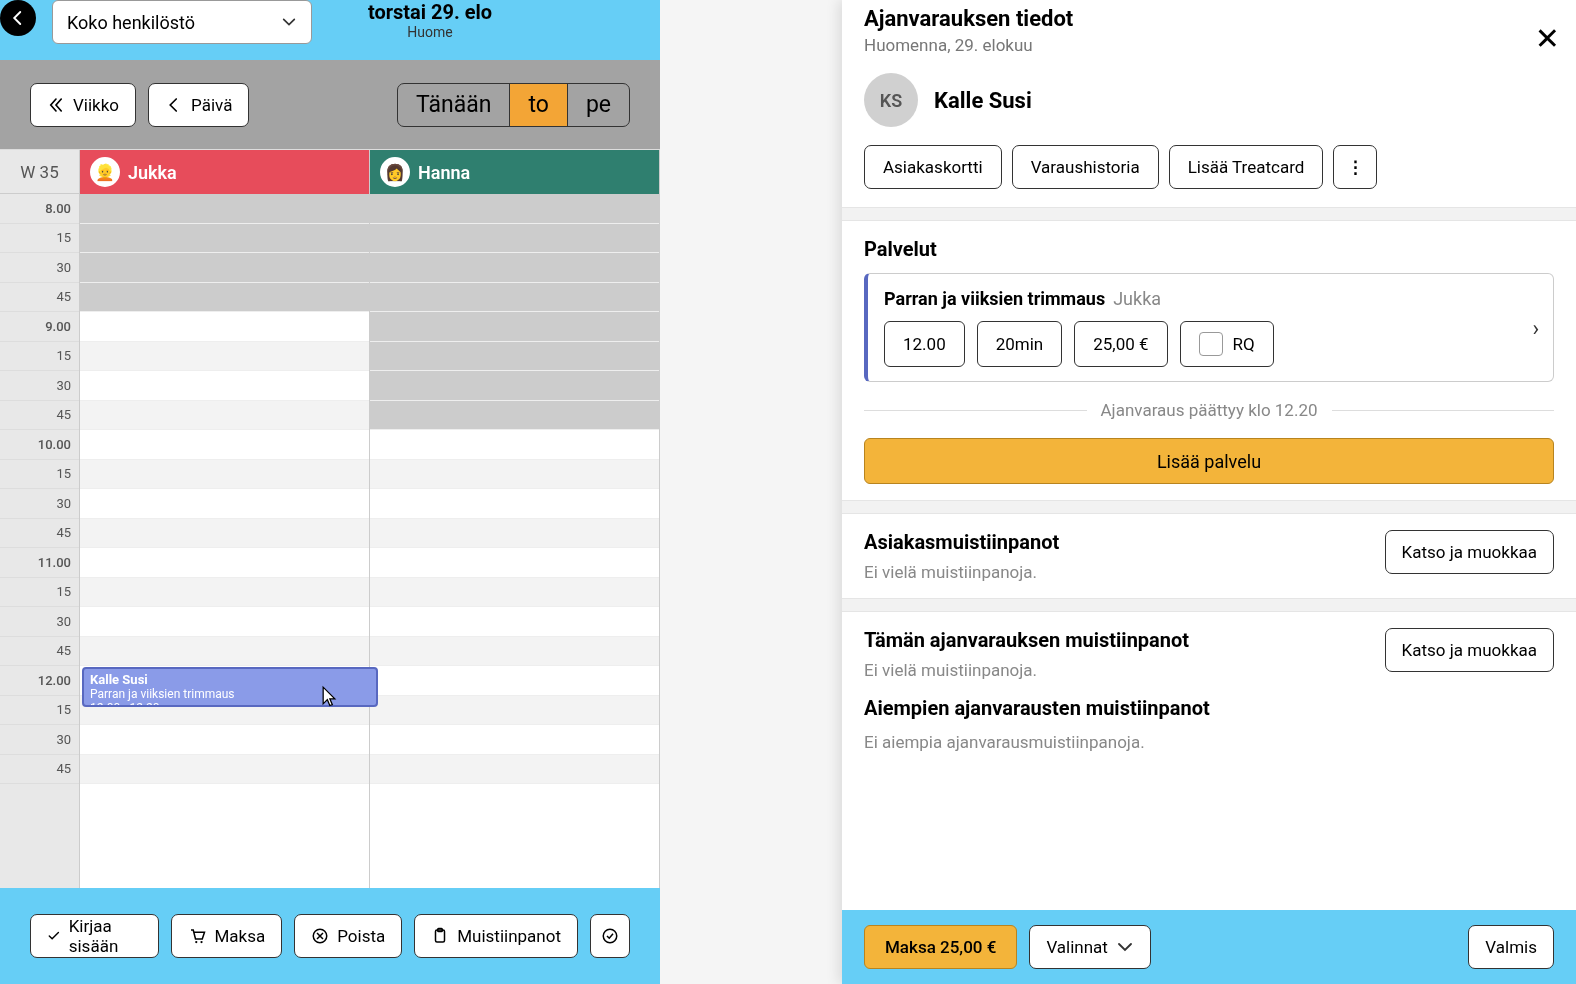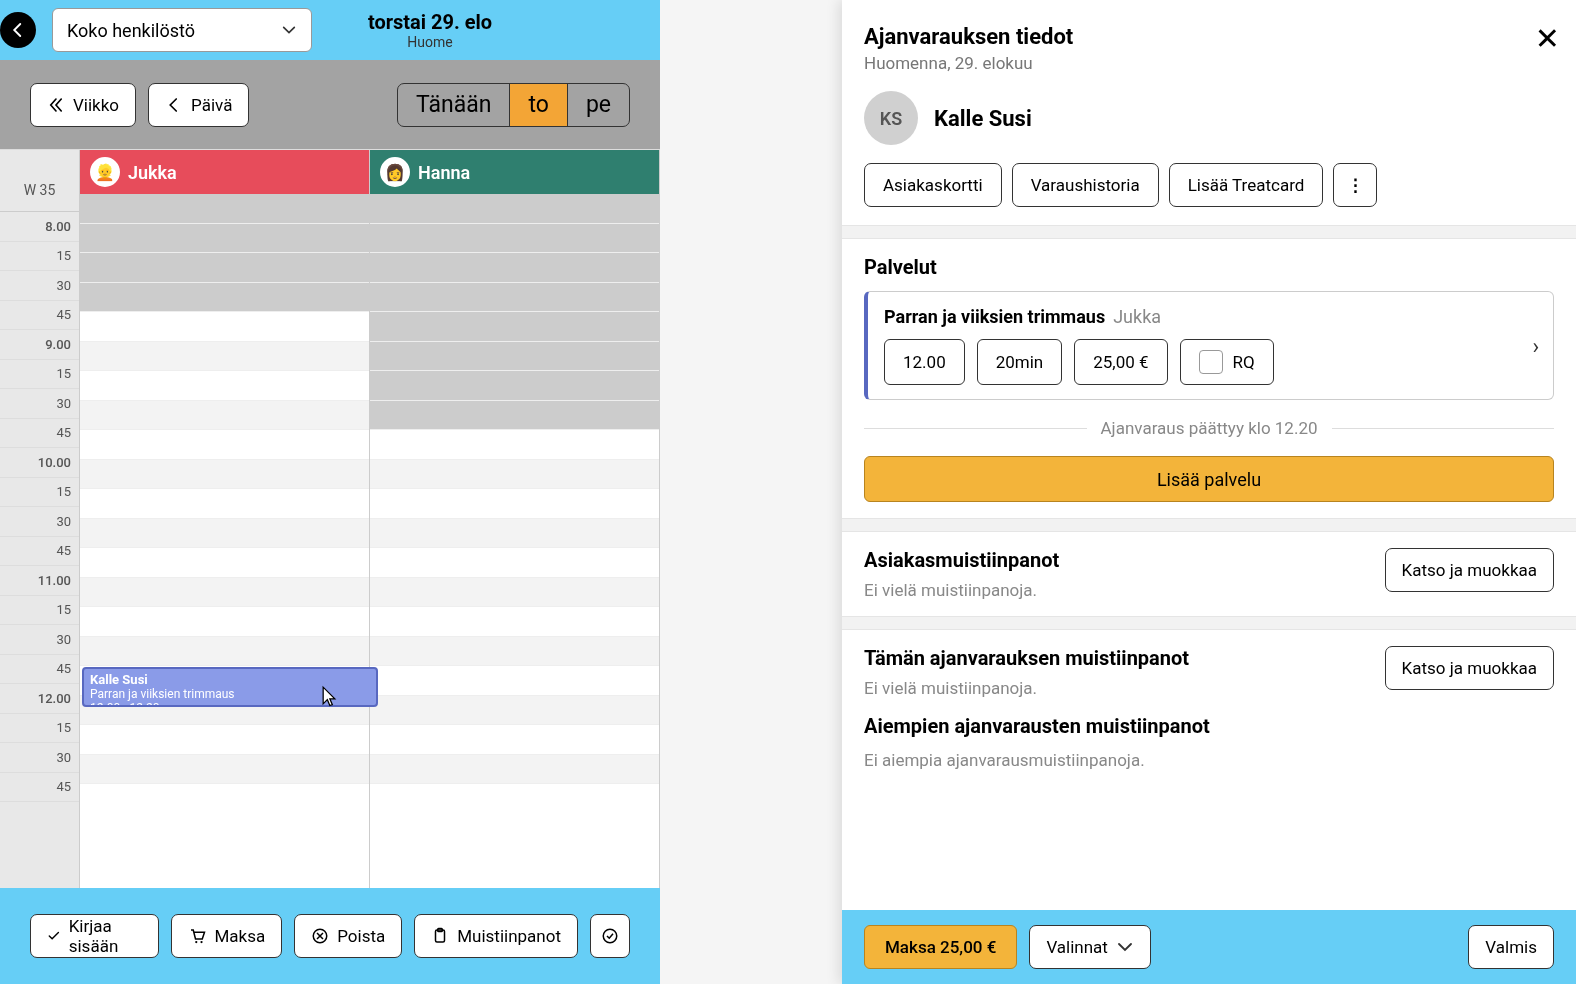--- a/index.html
+++ b/index.html
@@ -18,21 +18,20 @@
   left: 0; top: 0;
   width: 660px;
   height: 984px;
   display: flex;
   flex-direction: column;
 }
 .cal-header {
   background: #66cef6;
   height: 60px;
   display: flex;
-  align-items: center;
   padding: 0 10px;
   position: relative;
 }
 .back-circle {
   width: 36px; height: 36px;
   background: #000;
   border-radius: 50%;
   display: flex;
   align-items: center;
   justify-content: center;
@@ -120,25 +119,24 @@
   background: #e8e8e8;
   border-right: 1px solid #ccc;
   font-size: 13px;
   color: #555;
 }
 .time-head {
   height: 44px;
   display: flex;
   align-items: center;
   justify-content: center;
-  font-size: 14px;
+  font-size: 17px;
   color: #555;
   border-bottom: 1px solid #ccc;
   background: #e8e8e8;
-  margin-top: 18px;
 }
 .time-slot {
   height: 29.5px;
   display: flex;
   align-items: center;
   justify-content: flex-end;
   padding-right: 8px;
   border-bottom: 1px solid #ddd;
 }
 .time-slot.hour { font-weight: 500; }
@@ -201,21 +199,21 @@
   right: 0; top: 0;
   width: 734px;
   height: 984px;
   background: #fff;
   box-shadow: -4px 0 12px rgba(0,0,0,0.1);
   display: flex;
   flex-direction: column;
 }
 .panel-scroll { flex: 1; overflow-y: auto; }
 .panel-header {
-  padding: 24px 22px 8px 22px;
+  padding: 6px 22px 8px 22px;
   position: relative;
 }
 .panel-title { font-size: 22px; font-weight: 700; }
 .panel-sub { font-size: 17px; color: #777; margin-top: 4px; }
 .close-x {
   position: absolute;
   right: 16px; top: 24px;
   font-size: 30px;
   font-weight: 400;
   cursor: pointer;

